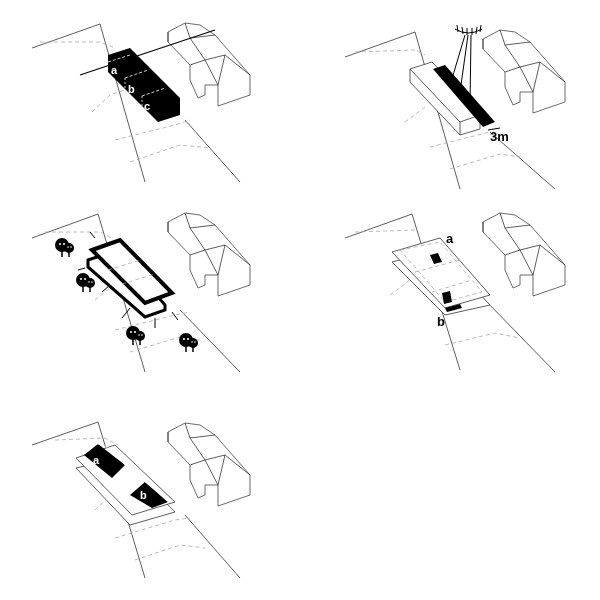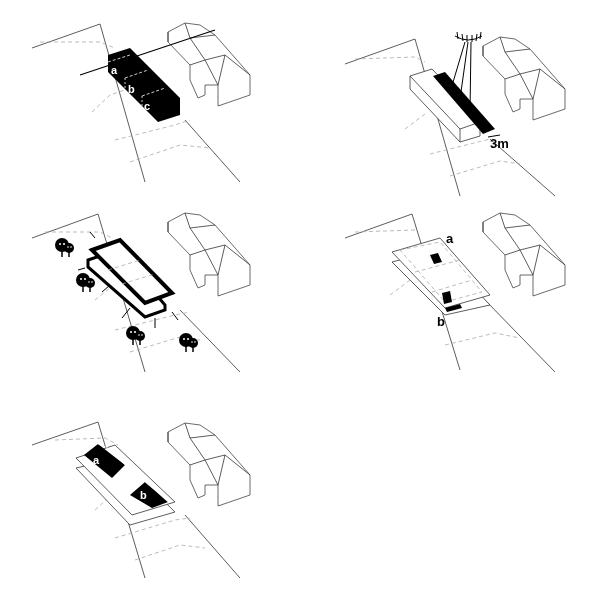--- a/index.html
+++ b/index.html
@@ -44,21 +44,21 @@
       <path d="M108,62 L130,55 M125,78 L148,70 M142,96 L165,88" stroke="#fff" stroke-width="0.8" stroke-dasharray="3 2"></path>
       <path d="M125,78 L125,92 M142,96 L142,108" stroke="#fff" stroke-width="0.8" stroke-dasharray="2 2"></path>
     </g>
     <line x1="80" y1="75" x2="215" y2="30" stroke="#000" stroke-width="1.2"></line>
     <text class="lbl-w" x="111" y="74">a</text>
     <text class="lbl-w" x="128" y="93">b</text>
     <text class="lbl-w" x="144" y="110">c</text>
   </svg>
 </div>
 
-<div class="panel" style="left:300px;top:14px;">
+<div class="panel" style="left:300px;top:7px;">
   <svg viewBox="0 0 300 200">
     <path class="thin" d="M45,50 L115,25 L160,182 M190,125 L255,182"></path>
     <path class="dash" d="M55,45 L115,43 L125,48 M105,115 L125,100 M130,140 L190,125 M150,162 L200,147 L220,150"></path>
     <g transform="translate(15,0)">
         <use href="#house"></use>
       </g>
     <g>
       <path d="M110,62 L132,55 L180,105 L180,122 L160,128 L110,75 Z" fill="#fff" stroke="#333" stroke-width="0.8"></path>
       <path class="thin" d="M110,62 L160,115 L180,108 M160,115 L160,128"></path>
     </g>

